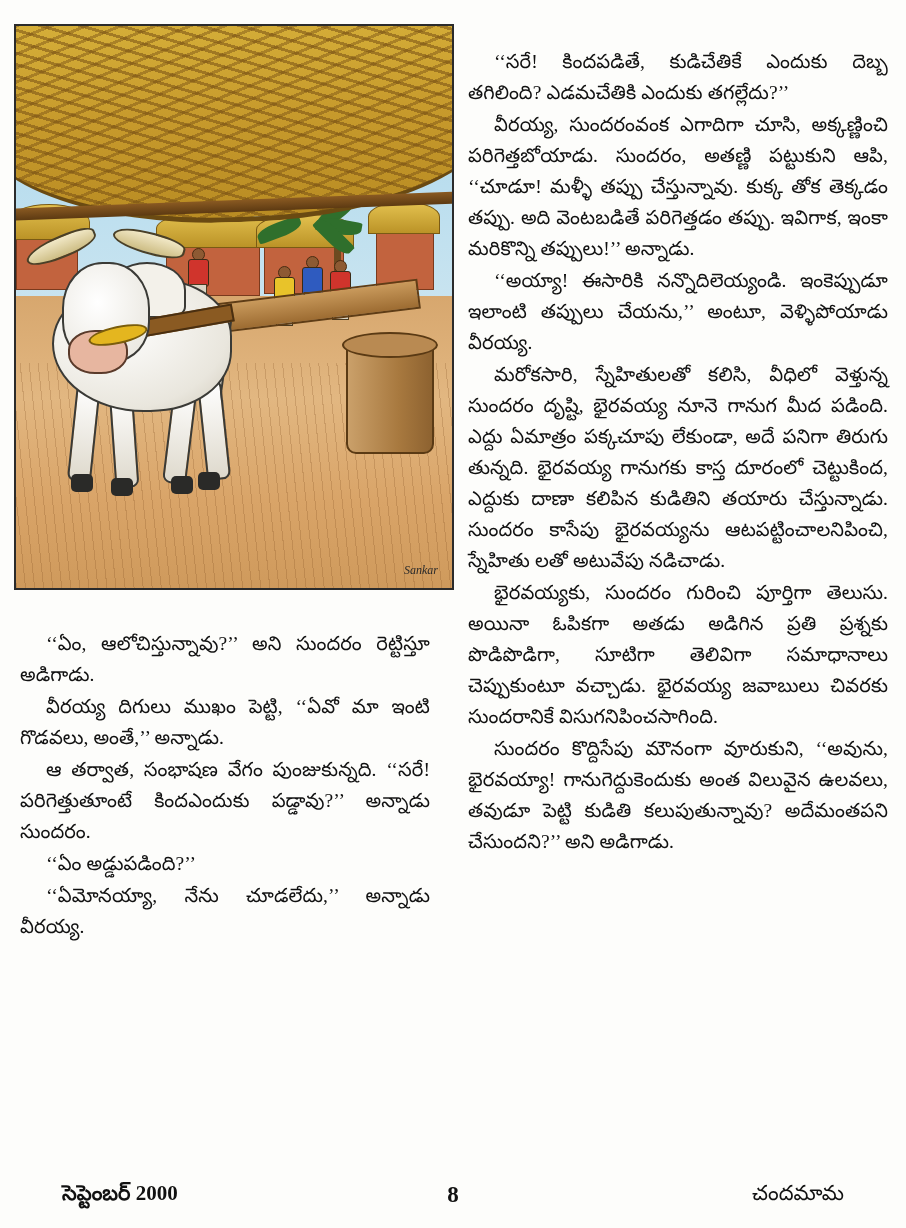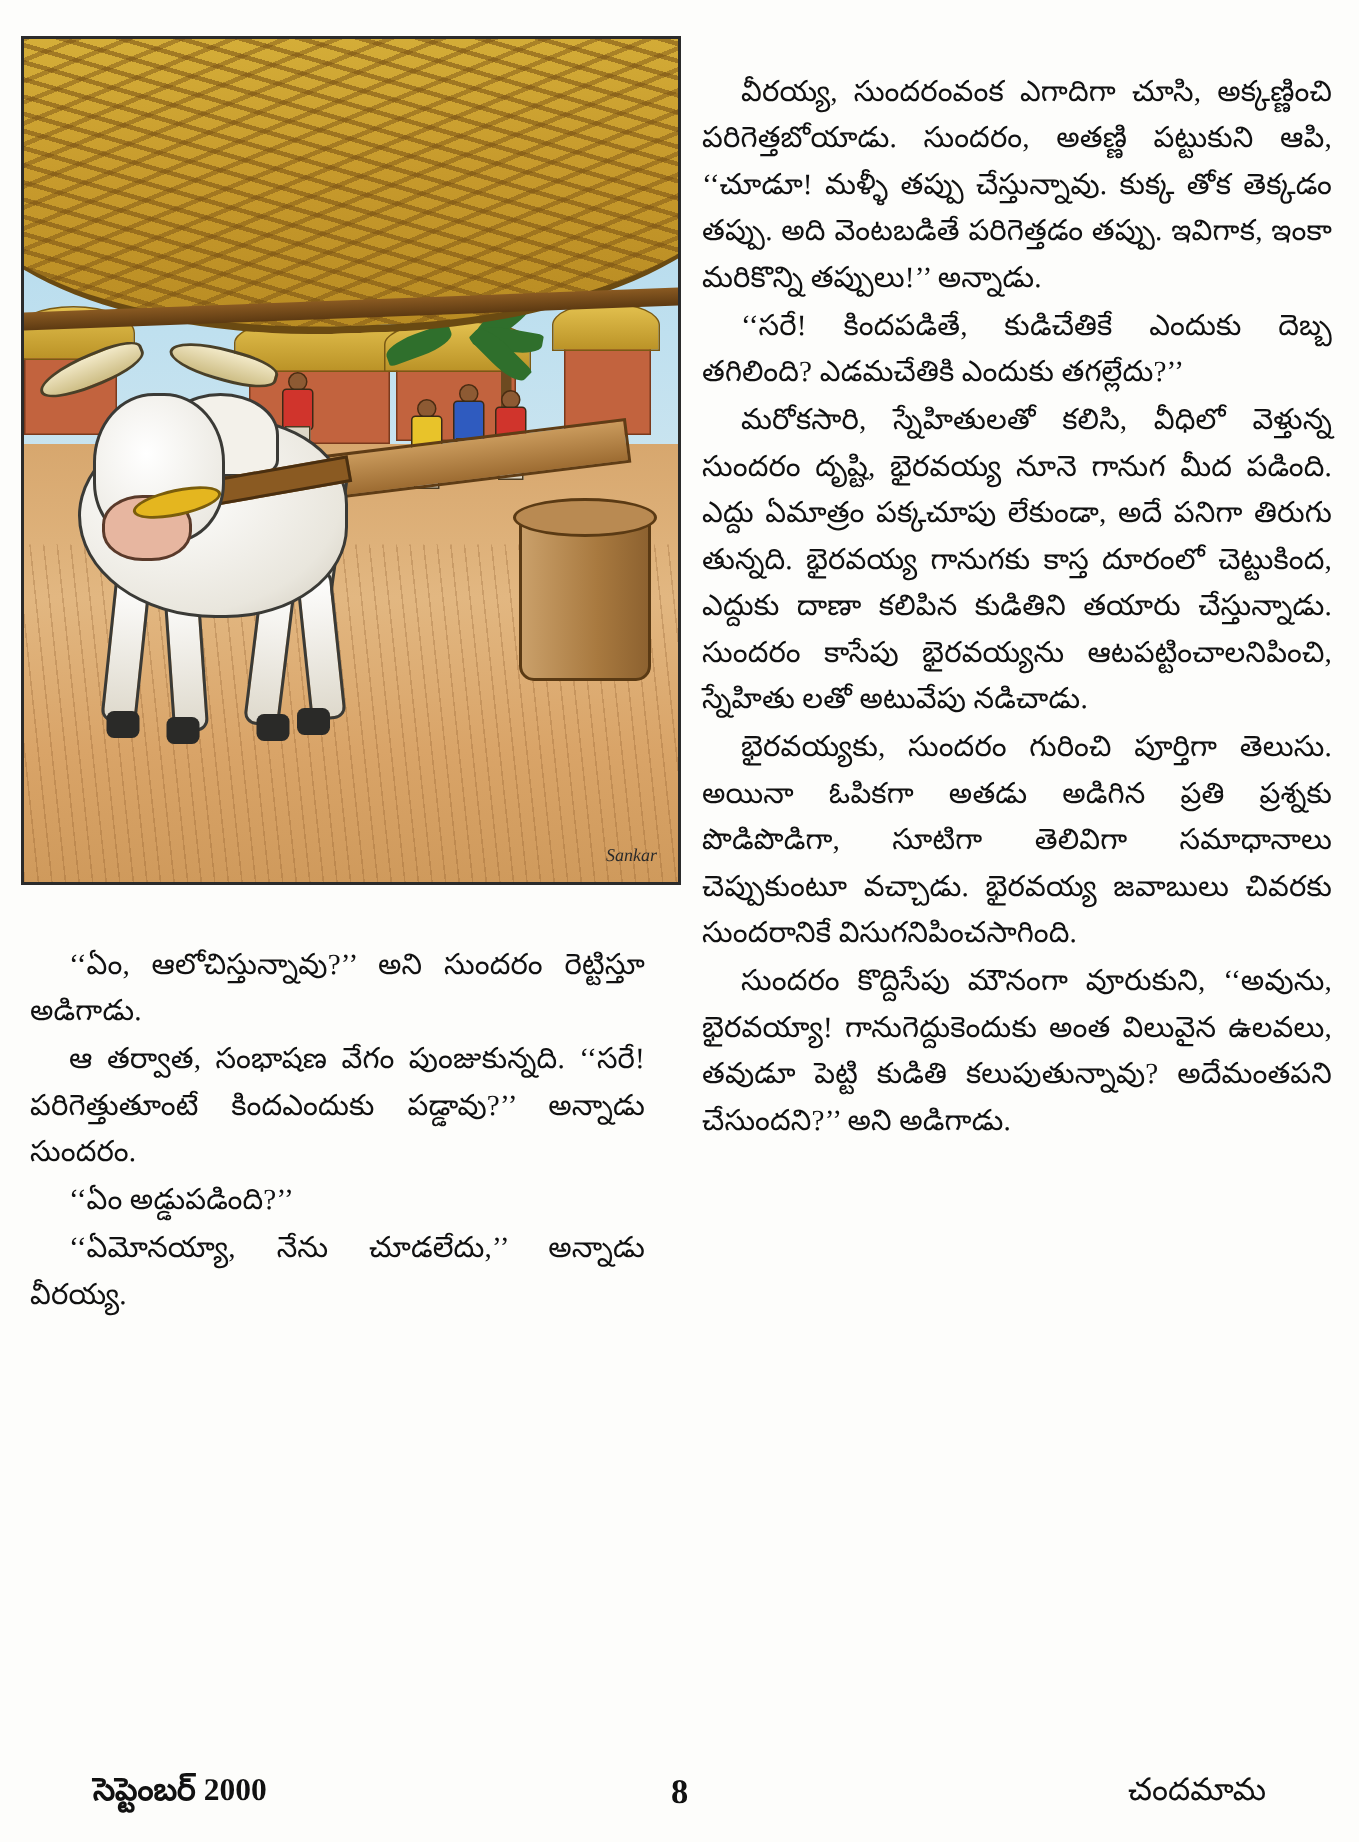--- a/index.html
+++ b/index.html
@@ -371,29 +371,31 @@
       <div class="bull-collar"></div>
 
       <div class="ill-roof"></div>
       <div class="ill-roof-beam"></div>
 
       <div class="signature">Sankar</div>
     </div>
 
     <div class="col-text-left">
       <p class="para">‘‘ఏం, ఆలోచిస్తున్నావు?’’ అని సుందరం రెట్టిస్తూ అడిగాడు.</p>
+      <p class="para">వీరయ్య దిగులు ముఖం పెట్టి, ‘‘ఏవో మా ఇంటి గొడవలు, అంతే,’’ అన్నాడు.</p>
       <p class="para">ఆ తర్వాత, సంభాషణ వేగం పుంజుకున్నది. ‘‘సరే! పరిగెత్తుతూంటే కిందఎందుకు పడ్డావు?’’ అన్నాడు సుందరం.</p>
       <p class="para">‘‘ఏం అడ్డుపడింది?’’</p>
       <p class="para">‘‘ఏమోనయ్యా, నేను చూడలేదు,’’ అన్నాడు వీరయ్య.</p>
     </div>
   </div>
 
   <div class="col-right">
+    <p class="para">‘‘సరే! కిందపడితే, కుడిచేతికే ఎందుకు దెబ్బ తగిలింది? ఎడమచేతికి ఎందుకు తగల్లేదు?’’</p>
     <p class="para">వీరయ్య, సుందరంవంక ఎగాదిగా చూసి, అక్కణ్ణించి పరిగెత్తబోయాడు. సుందరం, అతణ్ణి పట్టుకుని ఆపి, ‘‘చూడూ! మళ్ళీ తప్పు చేస్తున్నావు. కుక్క తోక తెక్కడం తప్పు. అది వెంటబడితే పరిగెత్తడం తప్పు. ఇవిగాక, ఇంకా మరికొన్ని తప్పులు!’’ అన్నాడు.</p>
-    <p class="para">‘‘సరే! కిందపడితే, కుడిచేతికే ఎందుకు దెబ్బ తగిలింది? ఎడమచేతికి ఎందుకు తగల్లేదు?’’</p>
+    <p class="para">‘‘అయ్యా! ఈసారికి నన్నొదిలెయ్యండి. ఇంకెప్పుడూ ఇలాంటి తప్పులు చేయను,’’ అంటూ, వెళ్ళిపోయాడు వీరయ్య.</p>
     <p class="para">మరోకసారి, స్నేహితులతో కలిసి, వీధిలో వెళ్తున్న సుందరం దృష్టి, భైరవయ్య నూనె గానుగ మీద పడింది. ఎద్దు ఏమాత్రం పక్కచూపు లేకుండా, అదే పనిగా తిరుగు తున్నది. భైరవయ్య గానుగకు కాస్త దూరంలో చెట్టుకింద, ఎద్దుకు దాణా కలిపిన కుడితిని తయారు చేస్తున్నాడు. సుందరం కాసేపు భైరవయ్యను ఆటపట్టించాలనిపించి, స్నేహితు లతో అటువేపు నడిచాడు.</p>
     <p class="para">భైరవయ్యకు, సుందరం గురించి పూర్తిగా తెలుసు. అయినా ఓపికగా అతడు అడిగిన ప్రతి ప్రశ్నకు పొడిపొడిగా, సూటిగా తెలివిగా సమాధానాలు చెప్పుకుంటూ వచ్చాడు. భైరవయ్య జవాబులు చివరకు సుందరానికే విసుగనిపించసాగింది.</p>
     <p class="para">సుందరం కొద్దిసేపు మౌనంగా వూరుకుని, ‘‘అవును, భైరవయ్యా! గానుగెద్దుకెందుకు అంత విలువైన ఉలవలు, తవుడూ పెట్టి కుడితి కలుపుతున్నావు? అదేమంతపని చేసుందని?’’ అని అడిగాడు.</p>
   </div>
 
   <div class="footer">
     <div class="footer-left">సెప్టెంబర్ 2000</div>
     <div class="footer-center">8</div>
     <div class="footer-right">చందమామ</div>
   </div>

